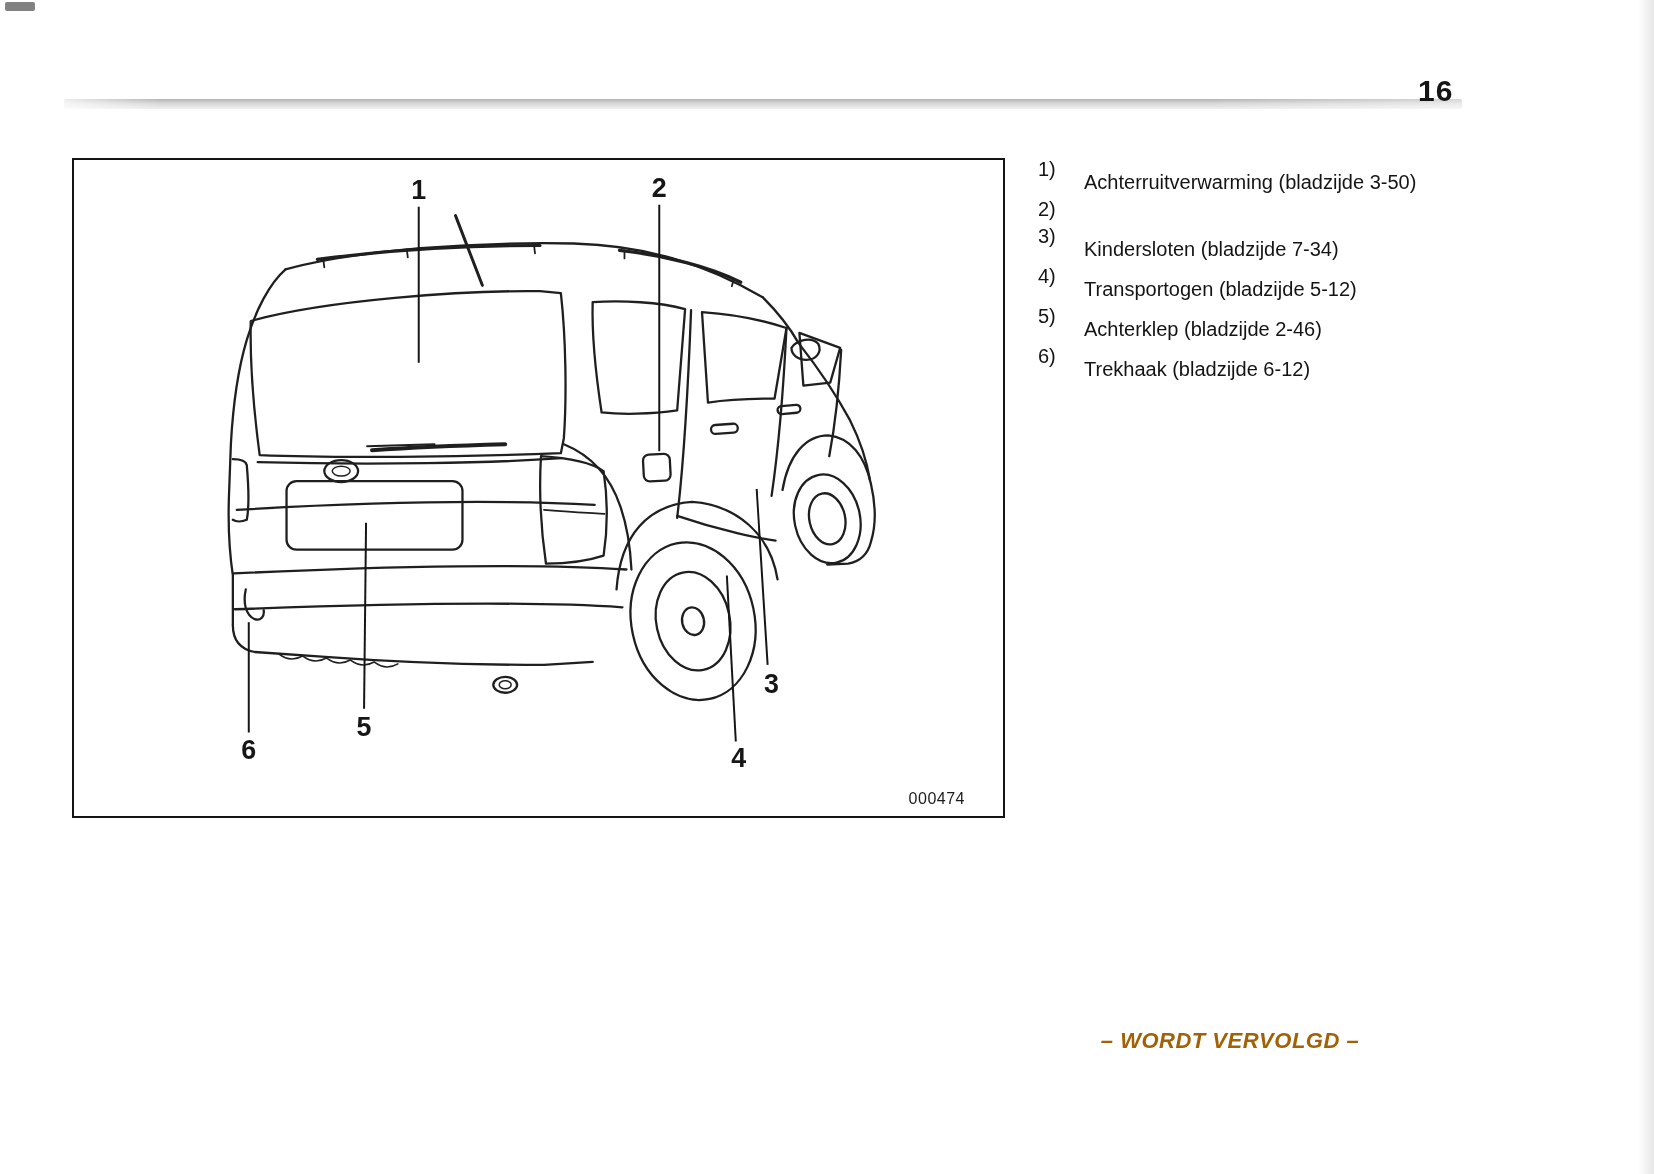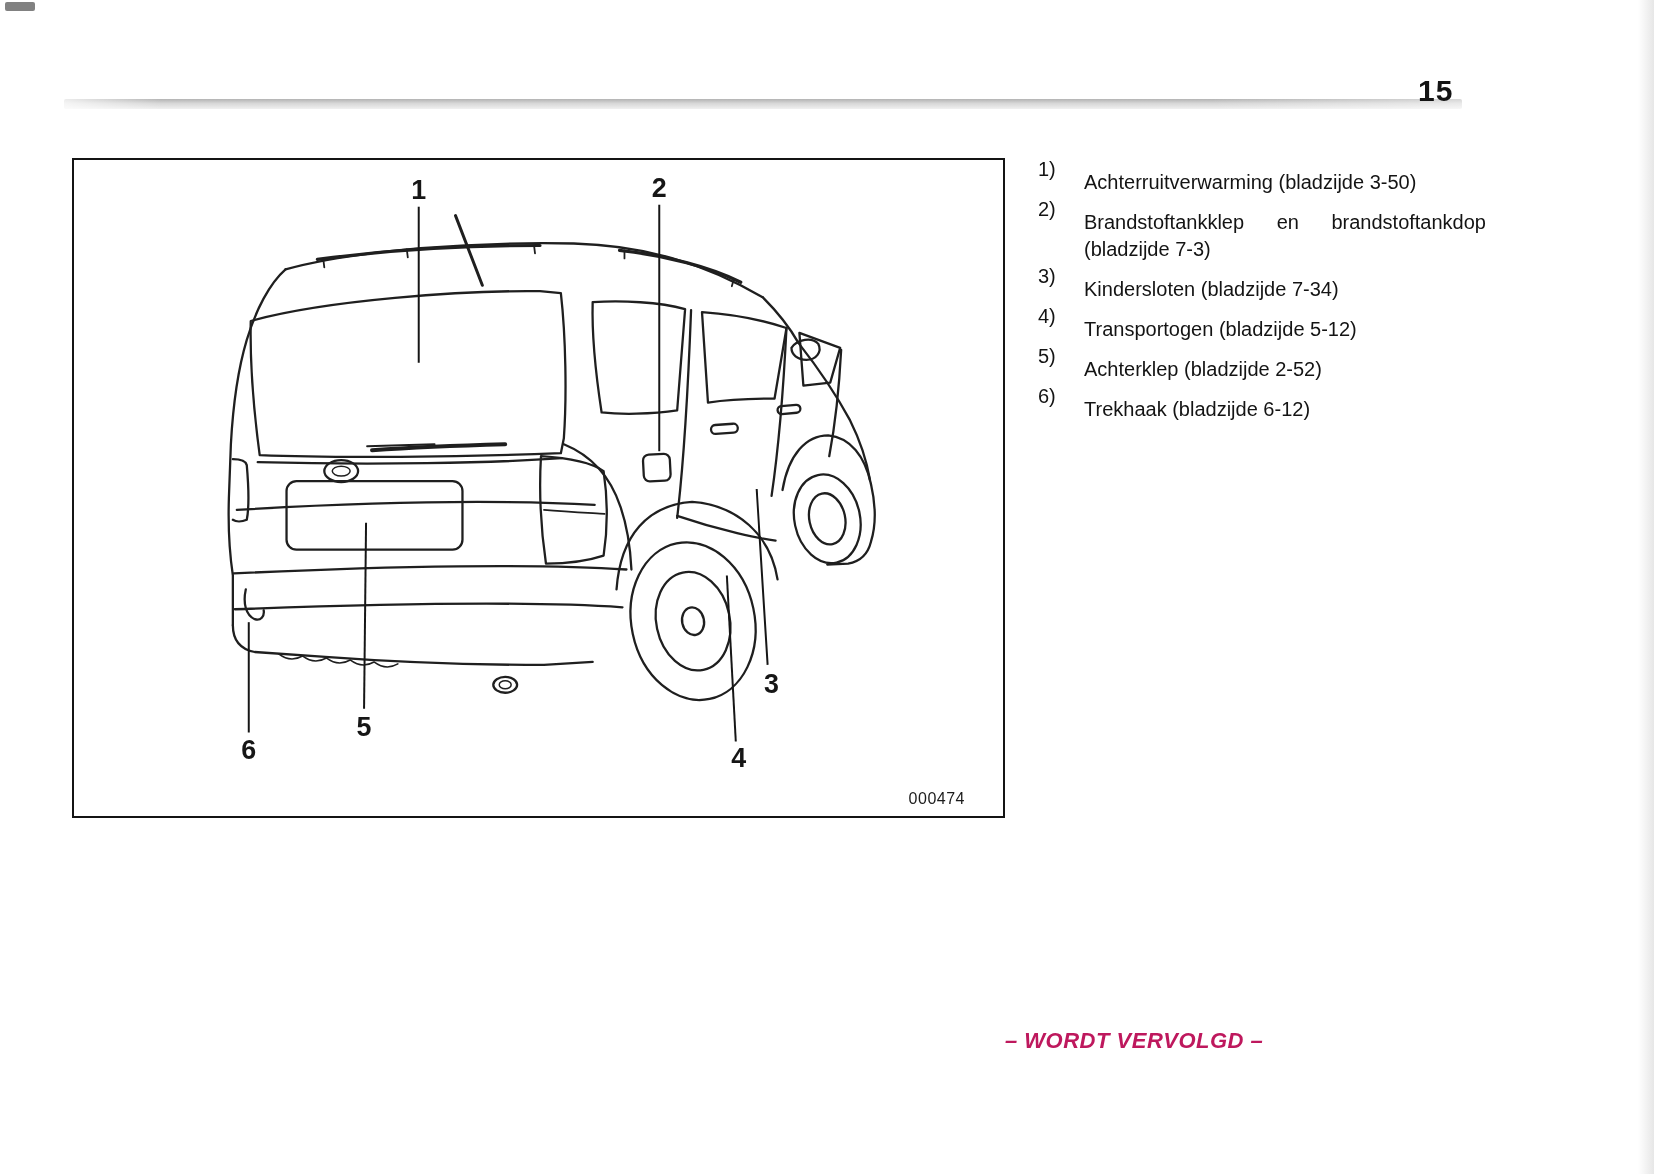--- a/index.html
+++ b/index.html
@@ -60,35 +60,35 @@
     position: absolute; left: 1038px; top: 156px;
     width: 448px;
     font-size: 20px; line-height: 27px; color: #141414;
   }
   .legend-item { display: flex; }
   .legend-num { flex: 0 0 46px; }
   .legend-text { flex: 1; text-align: justify; margin-top: 13px; }
 
   .footer {
     position: absolute; left: 1005px; top: 1028px;
-    width: 450px; text-align: left;
+    width: 450px; text-align: center;
     font-size: 22px; font-weight: bold; font-style: italic;
-    letter-spacing: .5px; color: #be185d;
+    letter-spacing: .5px; color: #a16207;
   }
 </style>
 </head>
 <body>
 
 <div class="page">
 
   <div class="scan-speck"></div>
   <div class="scan-edge"></div>
 
   <div class="page-rule"></div>
-  <div class="page-number">15</div>
+  <div class="page-number">16</div>
 
   <div class="figure-box">
     <svg class="car" viewBox="0 0 933 660" preserveAspectRatio="xMidYMid meet">
 
       <g fill="none" stroke="#1f1f1f" stroke-width="2.3" stroke-linecap="round" stroke-linejoin="round">
 
         <path d="M383,56 L410,126" stroke-width="3"></path>
 
         <path d="M212,110 C285,90 405,82 502,84 C572,86 632,103 692,138"></path>
 
@@ -183,36 +183,35 @@
   </div>
 
   <div class="legend">
   <div class="legend-item">
     <span class="legend-num">1)</span>
     <span class="legend-text">Achterruitverwarming (bladzijde 3-50)</span>
   </div>
 
   <div class="legend-item">
     <span class="legend-num">2)</span>
-    <span class="legend-text">Brandstoftankklep en brandstoftankdop (bladzijde 7-3)</span>
   </div>
 
   <div class="legend-item">
     <span class="legend-num">3)</span>
     <span class="legend-text">Kindersloten (bladzijde 7-34)</span>
   </div>
 
   <div class="legend-item">
     <span class="legend-num">4)</span>
     <span class="legend-text">Transportogen (bladzijde 5-12)</span>
   </div>
 
   <div class="legend-item">
     <span class="legend-num">5)</span>
-    <span class="legend-text">Achterklep (bladzijde 2-52)</span>
+    <span class="legend-text">Achterklep (bladzijde 2-46)</span>
   </div>
 
   <div class="legend-item">
     <span class="legend-num">6)</span>
     <span class="legend-text">Trekhaak (bladzijde 6-12)</span>
   </div>
 </div>
 
   <div class="footer">– WORDT VERVOLGD –</div>
 </div>

